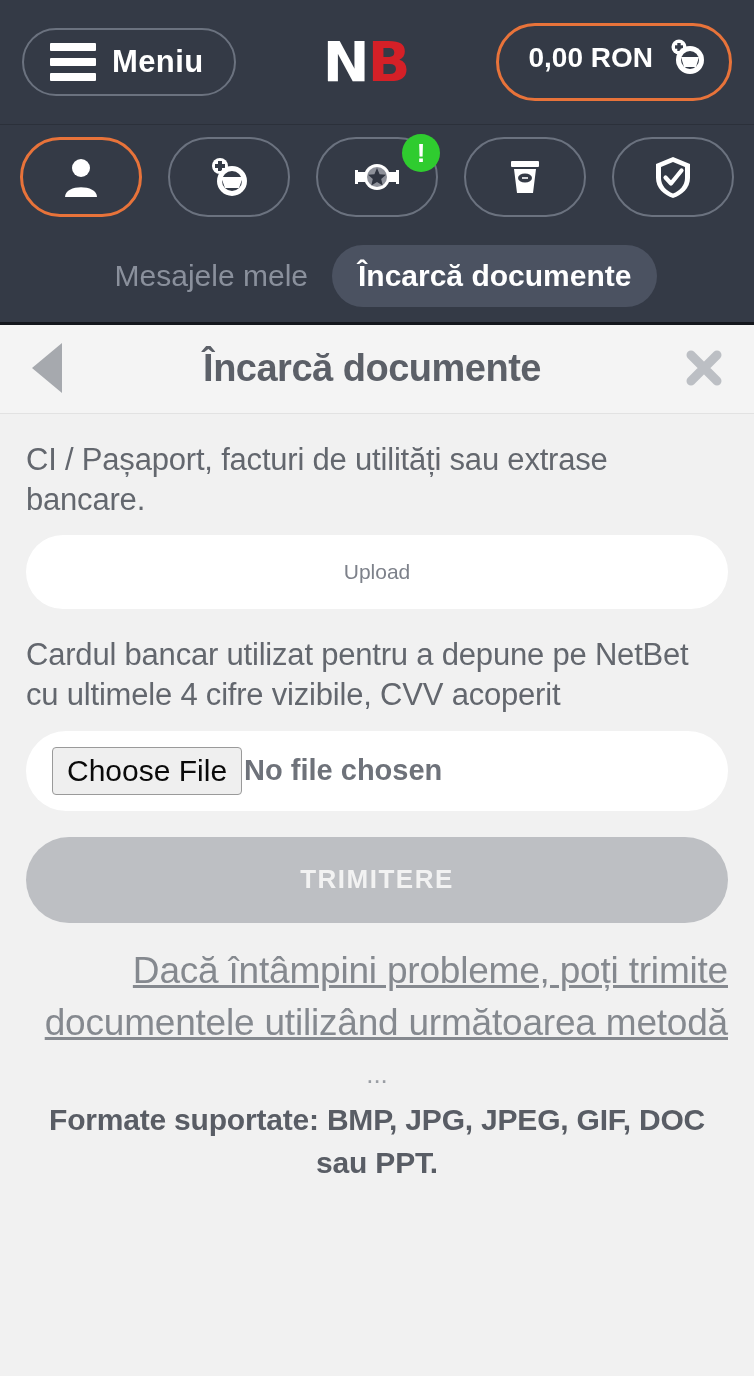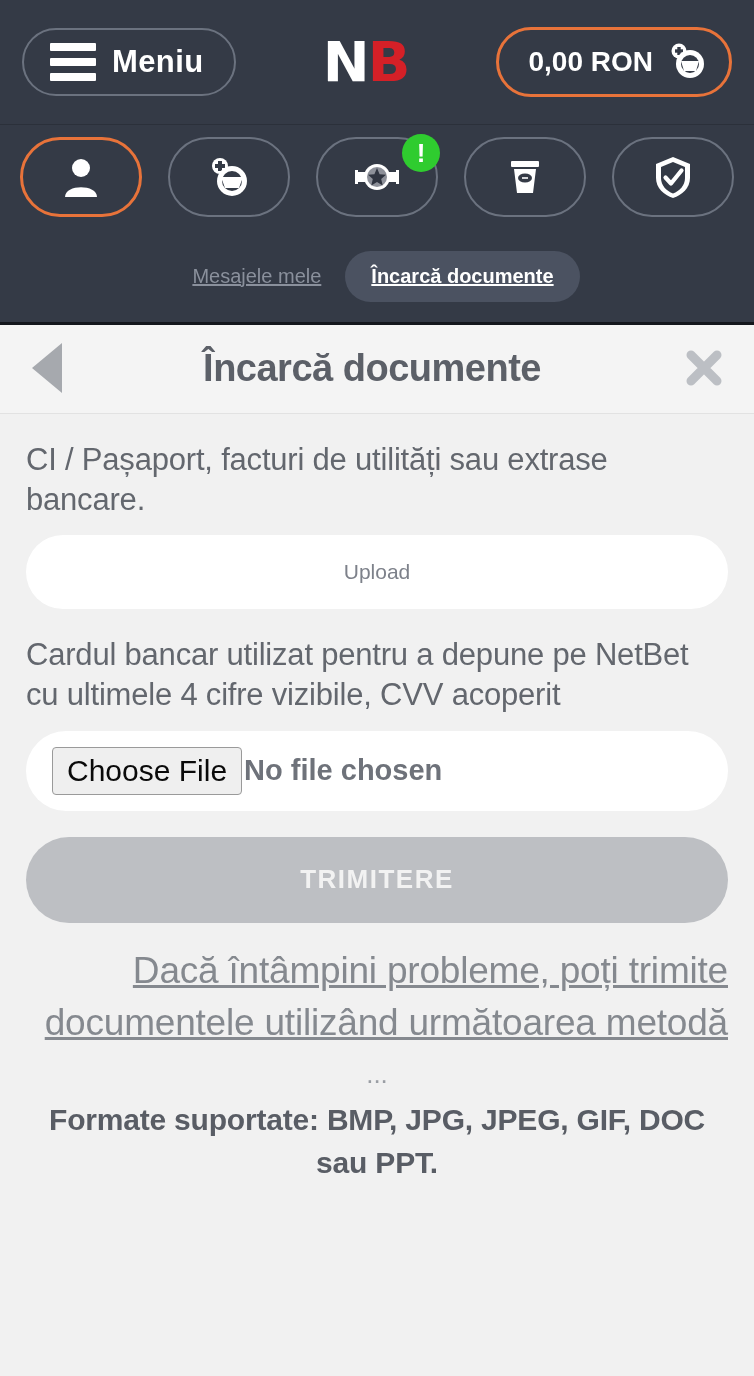--- a/index.html
+++ b/index.html
@@ -41,21 +41,21 @@
   }
   .logo { display: flex; align-items: center; font-size: 56px; font-weight: 900;
           letter-spacing: -2px; line-height: 1; font-family: "DejaVu Sans", sans-serif; }
   .logo .n { color: #ffffff; }
   .logo .b { color: #d42027; }
 
   .balance-pill {
     display: flex; align-items: center; gap: 14px;
     border: 3px solid #e8733a;
     border-radius: 40px;
-    padding: 12px 22px 12px 30px;
+    padding: 12px 22px 20px 30px;
     background: transparent;
     cursor: pointer;
   }
   .balance-amount { color: #ffffff; font-size: 28px; font-weight: bold; white-space: nowrap; }
   .wallet-icon { width: 40px; height: 40px; flex: none; }
 
   
   .iconbar {
     background: #343a46;
     display: flex; align-items: center; justify-content: space-between;
@@ -83,22 +83,22 @@
 
   
   .tabbar {
     background: #343a46;
     display: flex; align-items: center; justify-content: center; gap: 6px;
     height: 95px;
     flex: none;
     border-bottom: 3px solid #14171d;
   }
   .tab {
-    font-size: 20px; color: #8a909c; padding: 14px 18px;
-    white-space: nowrap; cursor: pointer; border-radius: 40px; text-decoration: underline;
+    font-size: 30px; color: #8a909c; padding: 14px 18px;
+    white-space: nowrap; cursor: pointer; border-radius: 40px;
   }
   .tab.active {
     background: #4b5261; color: #ffffff; font-weight: bold;
     padding: 14px 26px;
   }
 
   
   .page-head {
     background: #f4f4f4;
     display: flex; align-items: center; justify-content: space-between;

